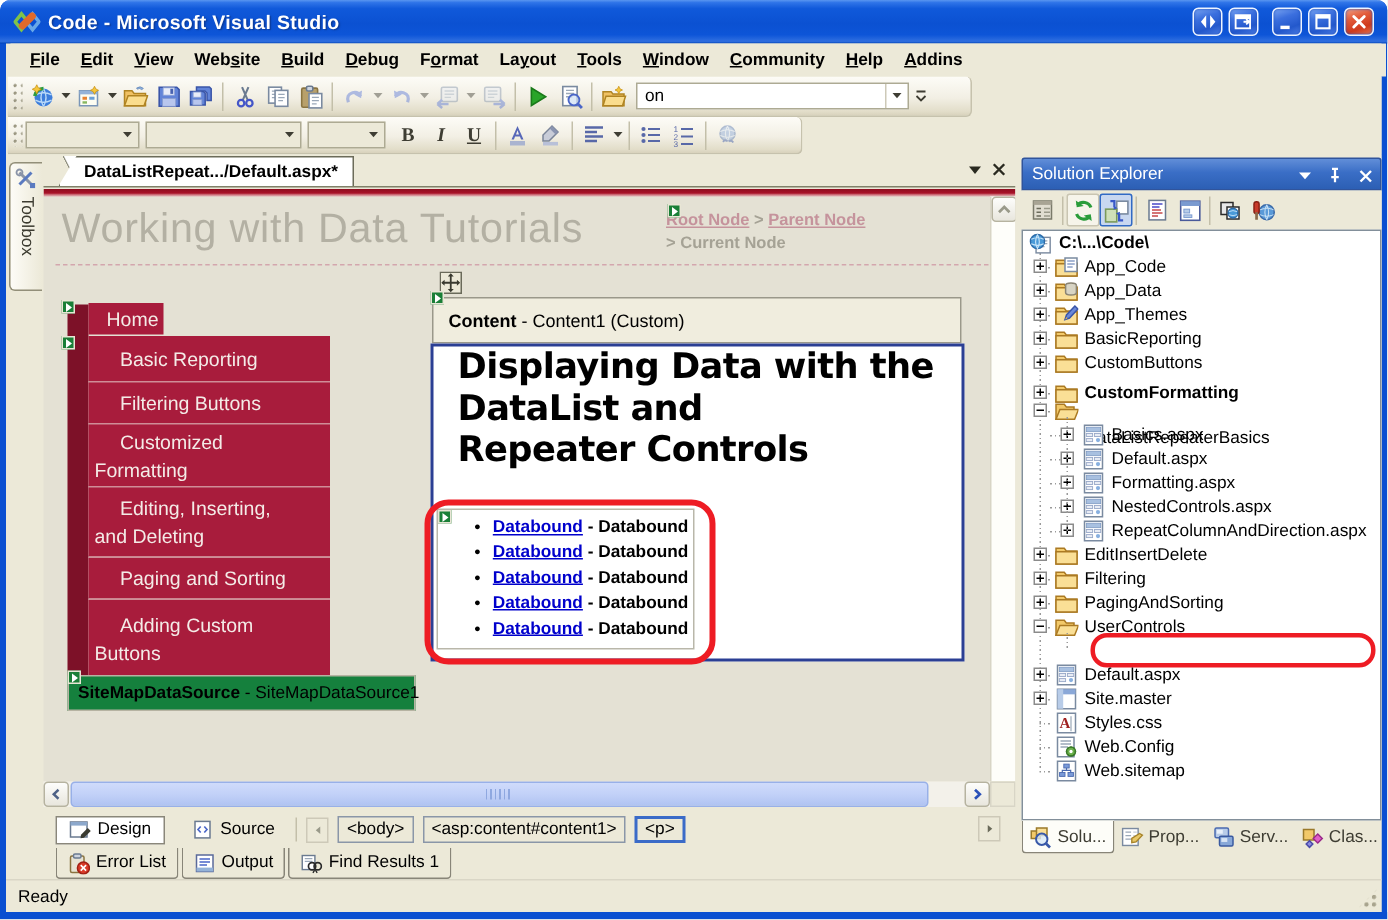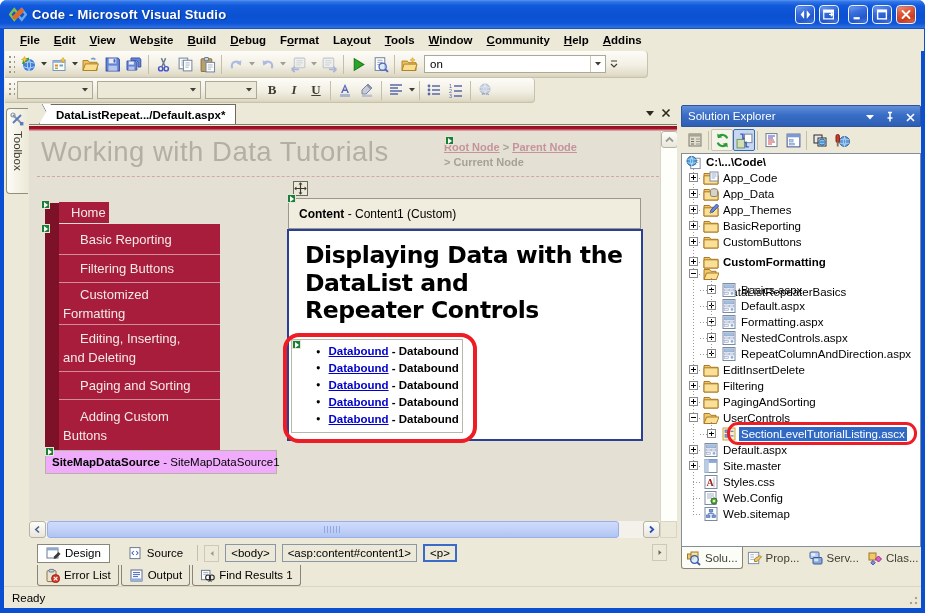--- a/index.html
+++ b/index.html
@@ -113,31 +113,31 @@
   #navmenu { position:absolute; left:16px; top:76px; }
   #nav-strip { position:absolute; left:0; top:1px; width:14px; height:248px; background:#7d1128; }
   .nav-item { position:absolute; left:14px; width:161px; background:#a81c3c; color:#f4ebe7;
     font-size:13px; line-height:19px; }
   .nav-line { display:block; }
   .nav-sep { box-shadow:0 -1px 0 #cf8d97; }
   #nav-smart-1 { position:absolute; left:-4px; top:-2px; }
   #nav-smart-2 { position:absolute; left:-4px; top:22px; }
   
   #smds-box { position:absolute; left:16px; top:324px; width:232px; height:24px;
-    background:#f0abfc; border:1px solid #b6b3a2; }
+    background:#15803d; border:1px solid #b6b3a2; }
   
   #content-ctl { position:absolute; left:258px; top:72px; width:356px; }
   #content-move-handle { position:absolute; left:6px; top:-17px; z-index:5; }
   #content-smart { position:absolute; left:0px; top:-4px; }
   #content-header { position:absolute; left:1px; top:0px; width:353px; height:31px;
     background:#f0edde; border:1px solid #9a988a; font-size:12px;
     display:flex; align-items:center; padding-left:10px; }
   #content-body { position:absolute; left:0px; top:31px; width:356px; height:212px;
     background:#fff; border:2px solid #2b3f94; }
-  #content-heading { position:absolute; left:16px; top:11px; font-size:23.5px; line-height:27.5px;
+  #content-heading { position:absolute; left:16px; top:0; font-size:23.5px; line-height:27.5px;
     font-weight:bold; color:#000; font-family:"DejaVu Sans",sans-serif; letter-spacing:-0.4px; }
   #dblist-box { position:absolute; left:2px; top:108px; width:172px; height:94px;
     background:#fff; border:1px solid #b9b7aa; }
   #dblist-smart { position:absolute; left:0; top:0; }
   #dblist { position:absolute; left:24px; top:3px; font-size:11.5px; font-weight:bold; line-height:16.4px; }
   .db-row .bullet { color:#000; margin-right:8px; font-size:7.5px; vertical-align:1.5px; }
   .db-row .db-link { color:#0000cc; text-decoration:underline; }
   #red-annot-list { position:absolute; left:-9px; top:-7px; width:194px; height:110px;
     border:4px solid #ee1c24; border-radius:16px; }
   
@@ -1140,36 +1140,20 @@
               <span class="ln" style="left:1px;top:3.4px;width:5px;height:1px;"></span>
             </span>
             <span class="tree-icon" style="left: 21px; top: 0px;">
               <svg width="16" height="16" viewBox="0 0 16 16">
                 <path d="M1 3.5 h5.5 l1.4 1.8 H13 V13.5 H1 Z" fill="#f2c96a" stroke="#ab7a23"></path>
                 <path d="M1 13.5 L3.6 7 H16 L13.4 13.5 Z" fill="#fadf96" stroke="#ab7a23"></path>
               </svg>
             </span>
             <span class="tree-label" style="left: 39px;">UserControls</span>
           </div>
-          <div class="tree-row" style="top: 272px;">
-            <div class="tree-dots-h" style="left: 18px; top: 8px; width: 8px;"></div>
-            <span class="tree-expander" style="left: 25px; top: 3px;">
-              <span class="ln" style="left:1px;top:3.4px;width:5px;height:1px;"></span>
-              <span class="ln" style="left:3px;top:1.4px;width:1px;height:5px;"></span>
-            </span>
-            <span class="tree-icon" style="left: 39px; top: 0px;">
-              <svg width="16" height="16" viewBox="0 0 16 16">
-                <rect x="2" y="2" width="12" height="12" fill="#f6edcf" stroke="#c8a83a"></rect>
-                <rect x="4" y="4" width="3.4" height="2.6" fill="#7a9ad8" stroke="#4a6ab0" stroke-width="0.6"></rect>
-                <rect x="4" y="8.6" width="3.4" height="2.6" fill="#7a9ad8" stroke="#4a6ab0" stroke-width="0.6"></rect>
-                <path d="M9.5 5.3 h3 M9.5 9.9 h3" stroke="#4a6ab0" stroke-width="1"></path>
-              </svg>
-            </span>
-            <span class="tree-label selected" style="left: 57px;">SectionLevelTutorialListing.ascx</span>
-          </div>
           <div id="red-annot-tree" style="left: 45px; top: 268px; width: 190px; height: 23px;"></div>
           <div class="tree-row" style="top: 288px;">
             <div class="tree-dots-h" style="left: 11px; top: 8px; width: 8px;"></div>
             <span class="tree-expander" style="left: 7px; top: 3px;">
               <span class="ln" style="left:1px;top:3.4px;width:5px;height:1px;"></span>
               <span class="ln" style="left:3px;top:1.4px;width:1px;height:5px;"></span>
             </span>
             <span class="tree-icon" style="left: 21px; top: 0px;">
               <svg width="16" height="16" viewBox="0 0 16 16">
                 <rect x="2" y="1.5" width="12" height="13" fill="#fff" stroke="#7a8aa0"></rect>

